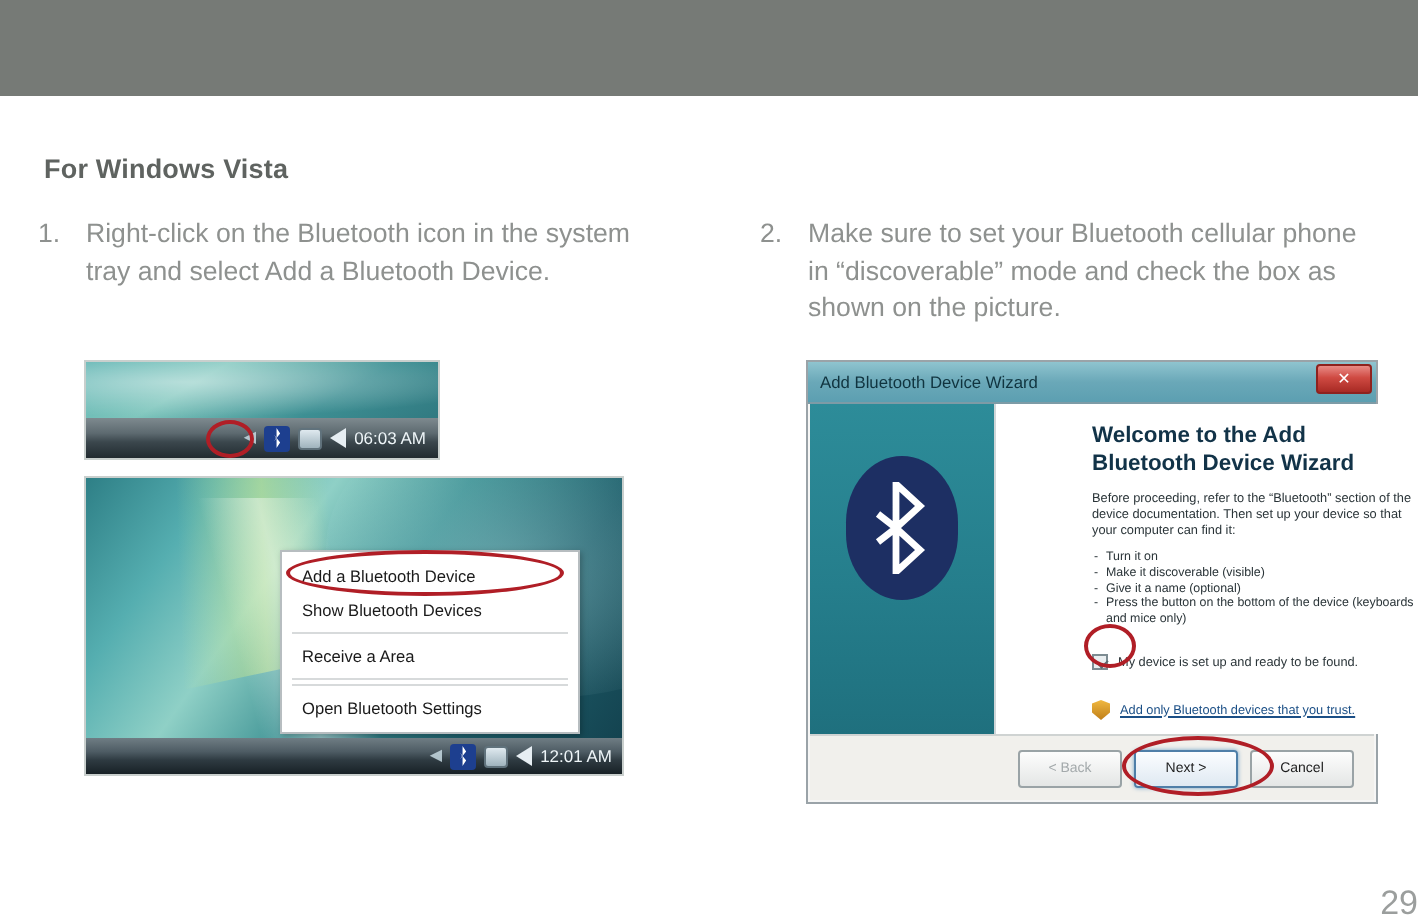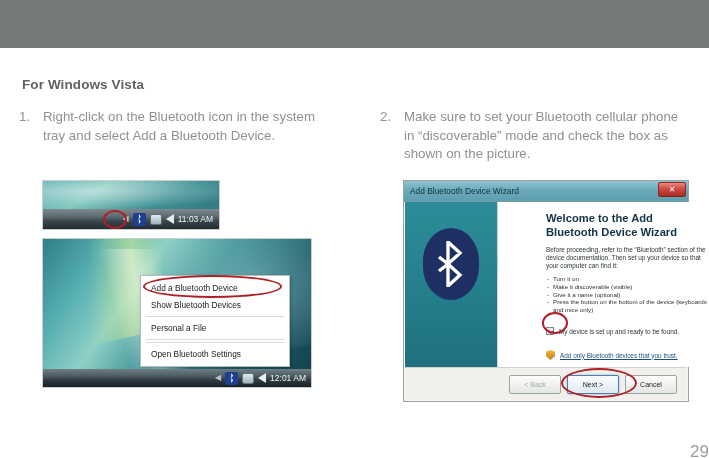--- a/index.html
+++ b/index.html
@@ -502,35 +502,35 @@
 
       <div class="tray-strip">
         <div class="swoosh"></div>
         <div class="taskbar">
           <div class="tray-icons">
             <span class="chevron">◀</span>
             <span class="bt-tray"></span>
             <span class="net-icon"></span>
             <span class="vol-icon"></span>
           </div>
-          <span class="tray-time">11:03 AM</span>
+          <span class="tray-time">06:03 AM</span>
         </div>
         <div class="red-ellipse ellipse-tray"></div>
       </div>
 
       <div class="desk">
         <div class="ray1"></div>
         <div class="ray2"></div>
         <div class="curve"></div>
 
         <div class="ctx-menu">
           <div class="ctx-item">Add a Bluetooth Device</div>
           <div class="ctx-item">Show Bluetooth Devices</div>
           <div class="ctx-sep"></div>
-          <div class="ctx-item">Personal a File</div>
+          <div class="ctx-item">Receive a Area</div>
           <div class="ctx-sep"></div>
           <div class="ctx-sep"></div>
           <div class="ctx-item">Open Bluetooth Settings</div>
 
         </div>
 
         <div class="red-ellipse ellipse-menu"></div>
 
         <div class="desk-taskbar">
           <div class="tray-icons">

